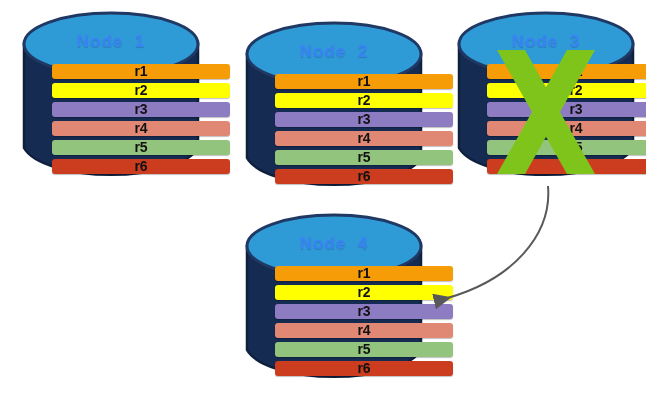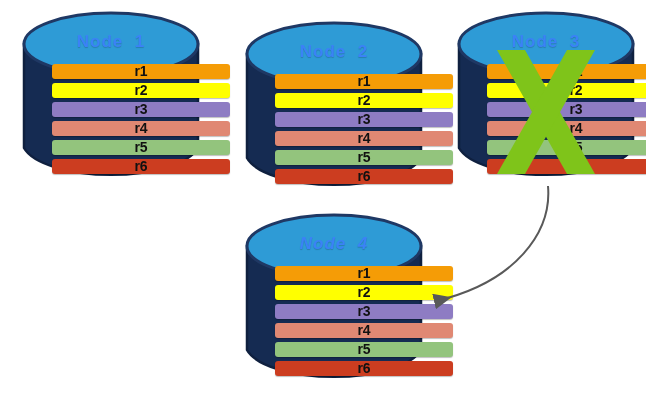--- a/index.html
+++ b/index.html
@@ -130,21 +130,21 @@
       <polygon points="138,40 110,40 40,164 68,164"></polygon>
     </g>
   </svg>
 </div>
 
 <div class="node" style="left:245px; top:212px; width:178px; height:172px;">
   <svg class="cyl-svg" width="178" height="172" viewBox="0 0 178 172">
     <path d="M2,34 L2,138 A89,34 0 0,0 176,138 L176,34 Z" fill="#152B52" stroke="#0F203F" stroke-width="2.5"></path>
     <ellipse cx="89" cy="34" rx="87" ry="31" fill="#2E9BD6" stroke="#1F3864" stroke-width="3"></ellipse>
   </svg>
-  <div class="node-label" style="top:22px;font-style:italic;">Node  4</div>
+  <div class="node-label" style="top:22px;">Node  4</div>
   <div class="rows" style="top:54px; padding:0 30px;">
       <div class="row-bar" style="background: rgb(245, 156, 6);">r1</div>
       <div class="row-bar" style="background: rgb(255, 255, 0);">r2</div>
       <div class="row-bar" style="background: rgb(142, 124, 195);">r3</div>
       <div class="row-bar" style="background: rgb(224, 136, 115);">r4</div>
       <div class="row-bar" style="background: rgb(147, 196, 125);">r5</div>
       <div class="row-bar" style="background: rgb(204, 61, 32);">r6</div>
     </div>
 </div>
 

